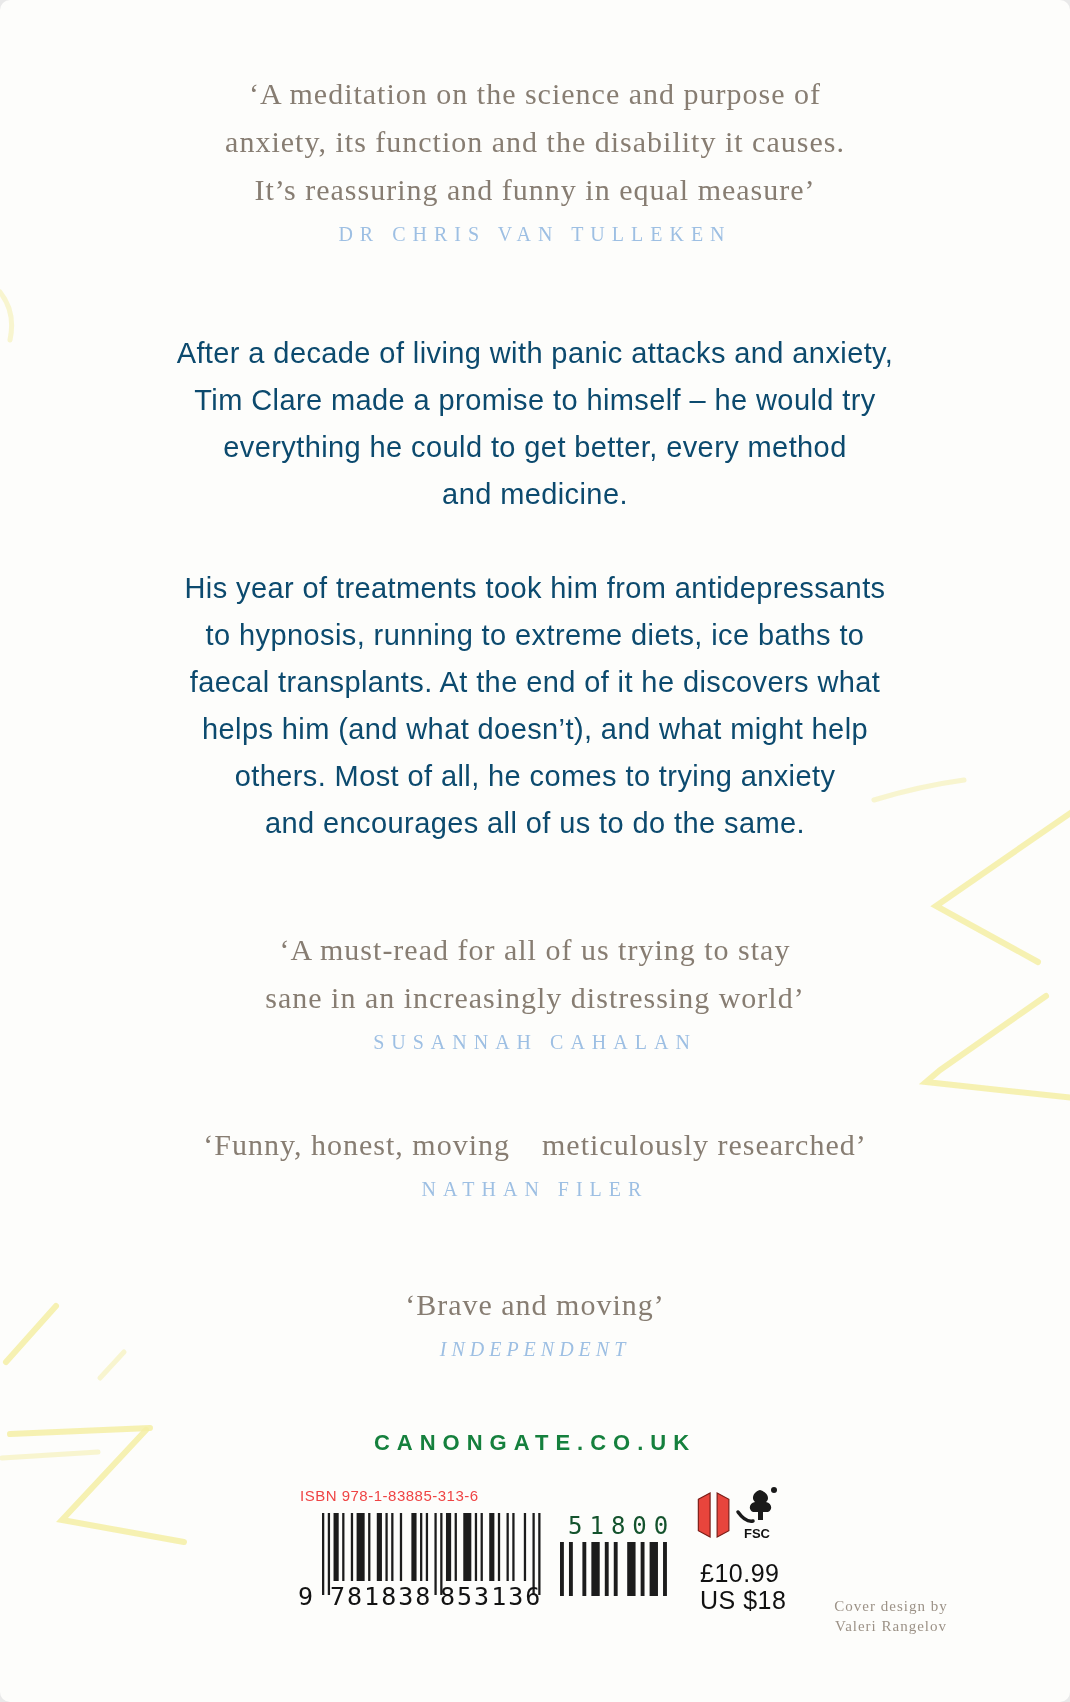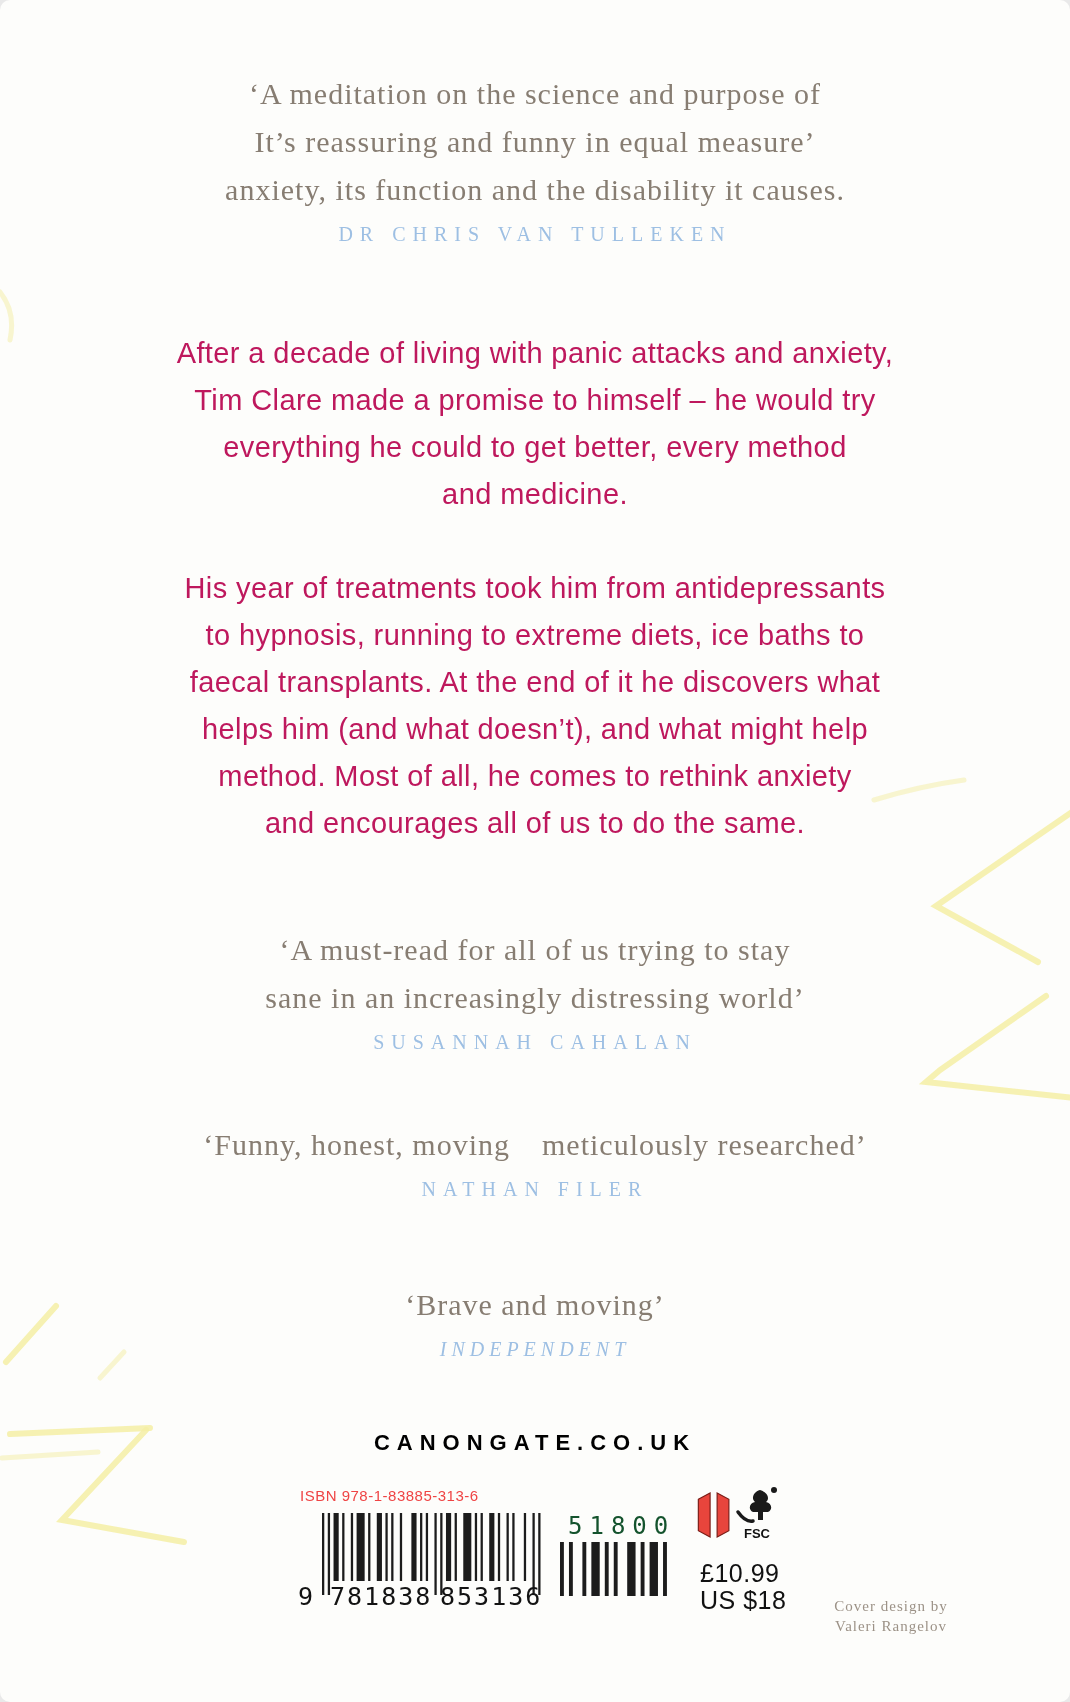--- a/index.html
+++ b/index.html
@@ -29,29 +29,29 @@
     font-family:"Liberation Serif", serif;
     color:#9dbfe3;
     font-size:20px;
     line-height:32px;
     letter-spacing:7px;
     margin-top:4px;
   }
   .attr.italic{font-style:italic;letter-spacing:5px;}
 
   .bodytxt{
-    color:#be185d;
+    color:#0c4a6e;
     font-size:29px;
     line-height:47px;
     letter-spacing:.4px;
   }
 
   .website{
     top:1430px;
-    color:#000000;
+    color:#15803d;
     font-size:22px;
     font-weight:bold;
     letter-spacing:7px;
   }
 
   .abs{position:absolute;}
   .isbn-label{left:300px;top:1487px;font-size:15px;color:#ef4444;letter-spacing:.5px;}
   .bc-digit{font-family:"DejaVu Sans Mono", monospace;font-size:25px;color:#131313;letter-spacing:2px;top:1582px;}
   .bc-lead{left:298px;}
   .bc-g1{left:330px;}
@@ -75,38 +75,38 @@
     <path class="faint" d="M0,292 Q16,312 10,340"></path>
     <path d="M56,1306 L6,1362"></path>
     <path class="faint" d="M124,1352 L100,1378"></path>
     <path d="M10,1434 L150,1428"></path>
     <path class="faint" d="M2,1458 L98,1452"></path>
     <path d="M146,1430 L62,1520 L184,1542"></path>
   </svg>
 
   <section class="block serifq" style="top:70px">
     <div>‘A meditation on the science and purpose of</div>
+    <div>anxiety, its function and the disability it causes.</div>
     <div>It’s reassuring and funny in equal measure’</div>
-    <div>anxiety, its function and the disability it causes.</div>
     <div class="attr">DR CHRIS VAN TULLEKEN</div>
   </section>
 
   <section class="block bodytxt" style="top:330px">
     <div>After a decade of living with panic attacks and anxiety,</div>
     <div>Tim Clare made a promise to himself – he would try</div>
     <div>everything he could to get better, every method</div>
     <div>and medicine.</div>
   </section>
 
   <section class="block bodytxt" style="top:565px">
     <div>His year of treatments took him from antidepressants</div>
     <div>to hypnosis, running to extreme diets, ice baths to</div>
     <div>faecal transplants. At the end of it he discovers what</div>
     <div>helps him (and what doesn’t), and what might help</div>
-    <div>method. Most of all, he comes to rethink anxiety</div>
+    <div>others. Most of all, he comes to trying anxiety</div>
     <div>and encourages all of us to do the same.</div>
   </section>
 
   <section class="block serifq" style="top:926px">
     <div>‘A must-read for all of us trying to stay</div>
     <div>sane in an increasingly distressing world’</div>
     <div class="attr">SUSANNAH CAHALAN</div>
   </section>
 
   <section class="block serifq" style="top:1121px">

